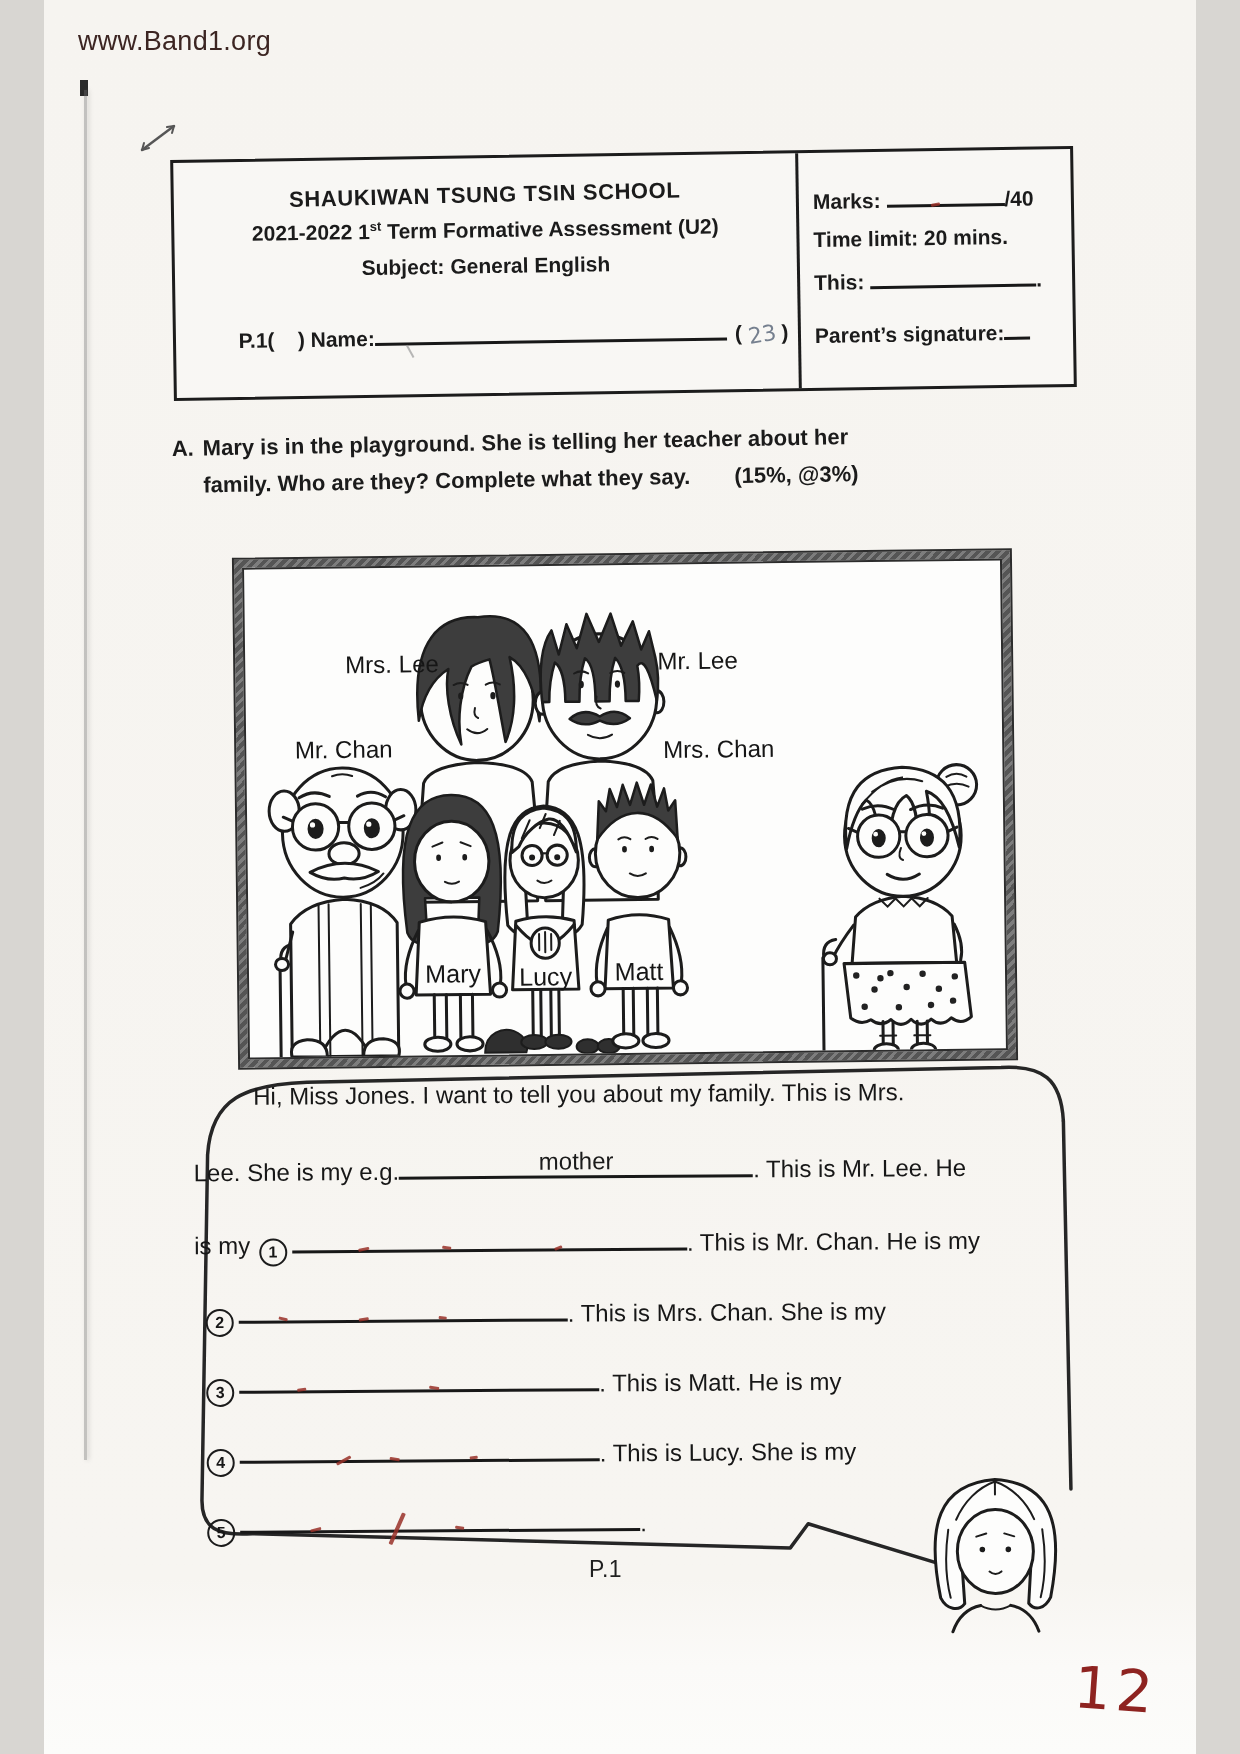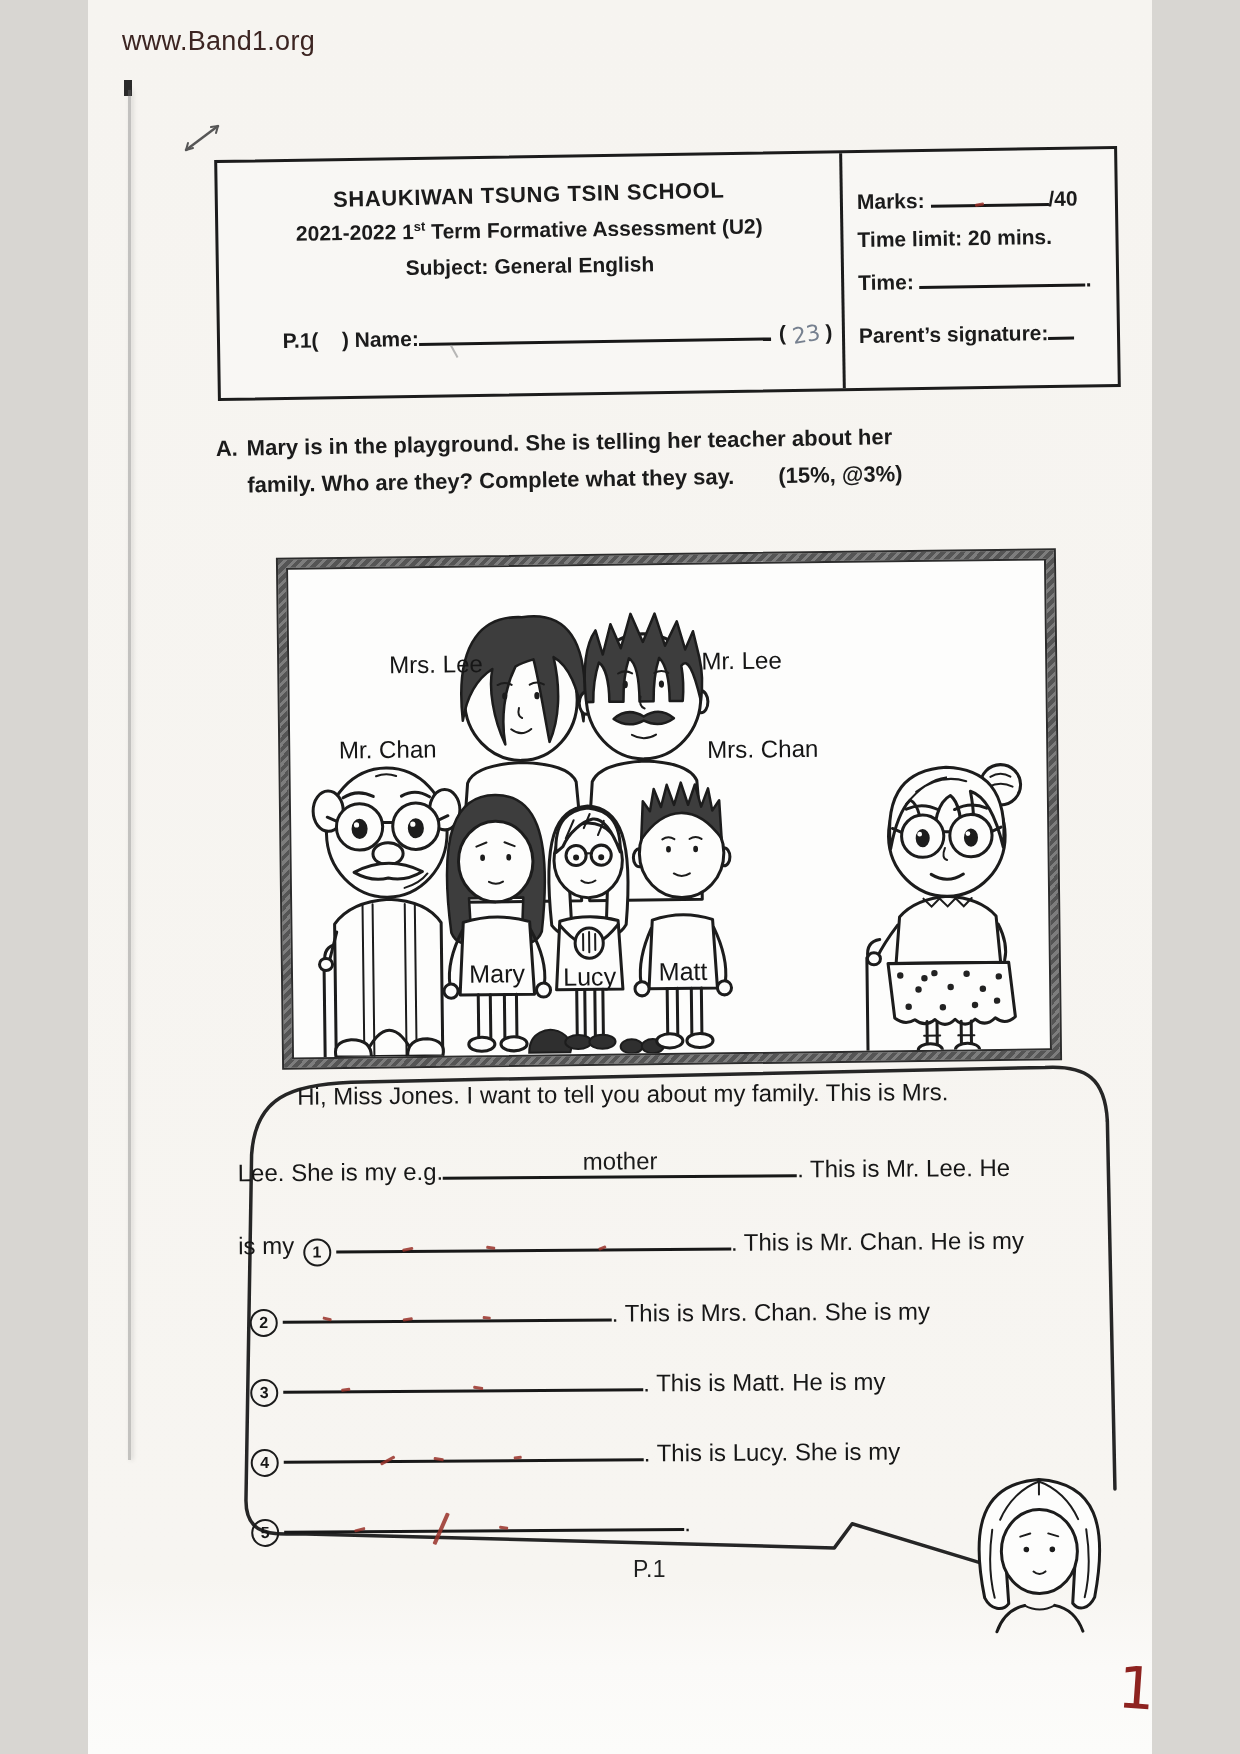--- a/index.html
+++ b/index.html
@@ -1,17 +1,17 @@
 <!DOCTYPE html>
 <html><head>
 <meta charset="utf-8">
 <style>
   html,body{margin:0;padding:0;background:#d8d6d2;}
   .page{
-    position:relative;width:1064px;height:1754px;margin:0 auto;overflow:hidden;
+    position:relative;width:1152px;height:1754px;margin:0 auto;overflow:hidden;
     background:linear-gradient(180deg,#f6f4f0 0%,#f7f5f1 90%,#fbfaf8 95%,#fcfcfa 100%);
     font-family:"Liberation Sans",sans-serif;color:#1b1b1b;
   }
   .watermark{position:absolute;left:34px;top:26px;font-size:27px;font-weight:400;color:#3c2522;letter-spacing:.3px;}
   .edge-tick{position:absolute;left:36px;top:80px;width:8px;height:16px;background:#2a2a2a;}
   .left-edge{position:absolute;left:40px;top:90px;width:3px;height:1370px;background:rgba(110,110,110,.38);box-shadow:2px 0 4px rgba(120,120,120,.25);}
   .pencil-arrow{position:absolute;left:88px;top:112px;}
 
   
   .header-box{position:absolute;left:128px;top:153px;width:903px;height:241px;border:3px solid #1c1c1c;
@@ -103,21 +103,21 @@
       <div class="school">SHAUKIWAN TSUNG TSIN SCHOOL</div>
       <div class="term"><span>2021-2022 1</span><sup>st</sup><span> Term Formative Assessment (U2)</span></div>
       <div class="subject">Subject: General English</div>
       <div class="nameline">
         <span>P.1(    ) Name:</span><span class="bl wname"><span class="pmark"></span></span><span class="seat"><span>(</span> <span class="hand23">23</span> <span>)</span></span>
       </div>
     </div>
     <div class="hb-right">
       <div class="row"><span>Marks:</span> <span class="bl wmarks"><span class="rmark" style="width:9px;height:2.5px;left:44px;bottom:-1px;transform:rotate(-10deg);"></span></span><span>/40</span></div>
       <div class="row">Time limit: 20 mins.</div>
-      <div class="row"><span>Time:</span> <span class="bl wdate"></span><span>.</span></div>
+      <div class="row"><span>This:</span> <span class="bl wdate"></span><span>.</span></div>
       <div class="row row-parent"><span>Parent’s signature:</span><span class="bl wsig"></span></div>
     </div>
   </div>
 
   <div class="secA">
     <span class="secA-num">A.</span>
     <div>
       <div>Mary is in the playground. She is telling her teacher about her</div>
       <div><span>family. Who are they? Complete what they say.</span><span class="marksnote">(15%, @3%)</span></div>
     </div>

